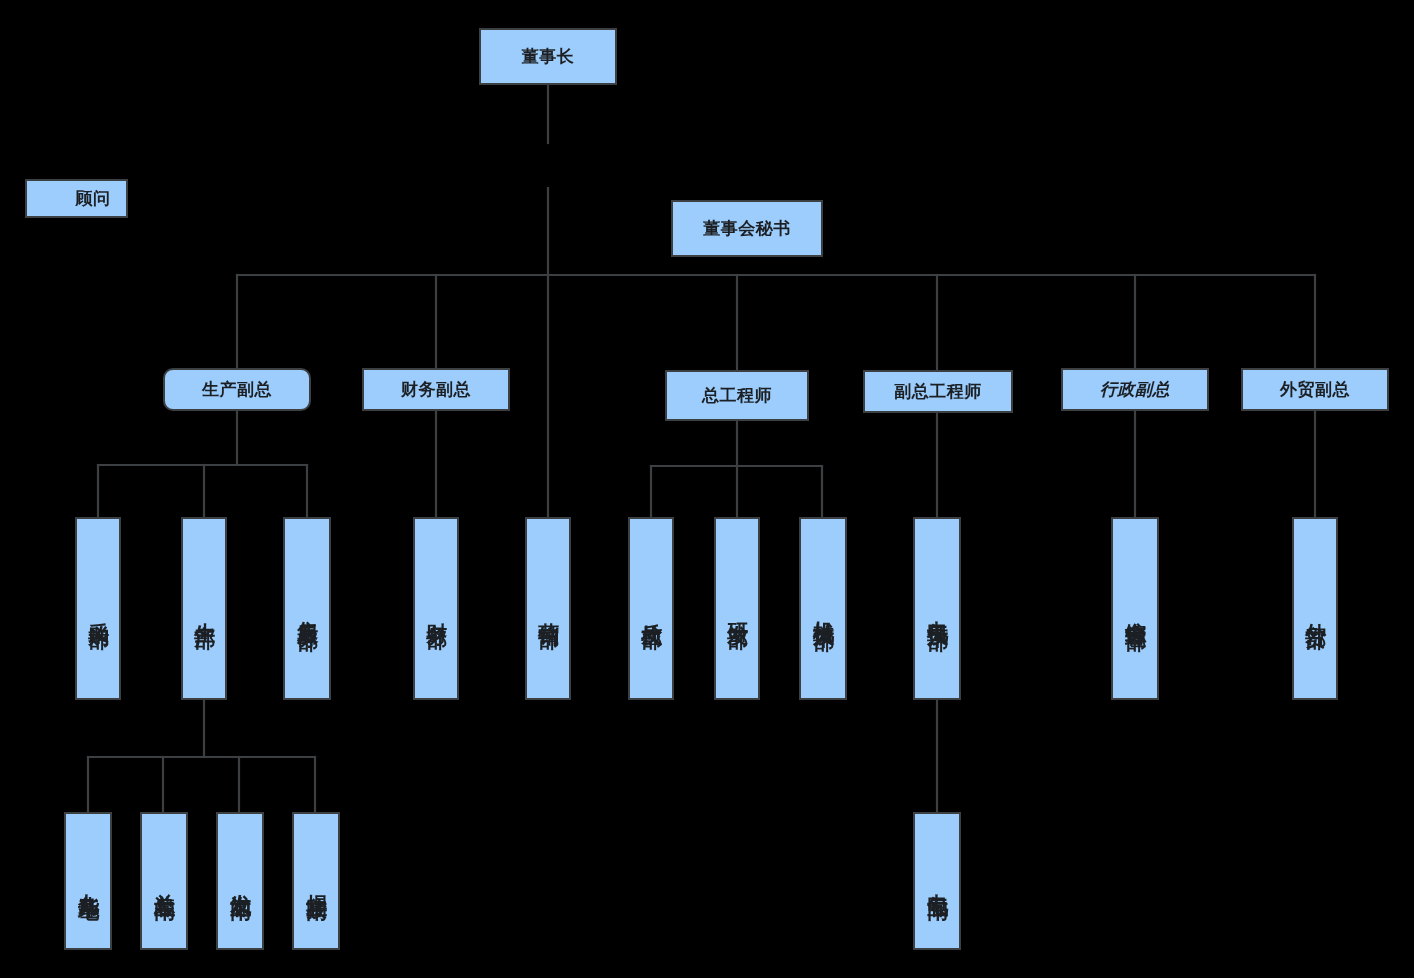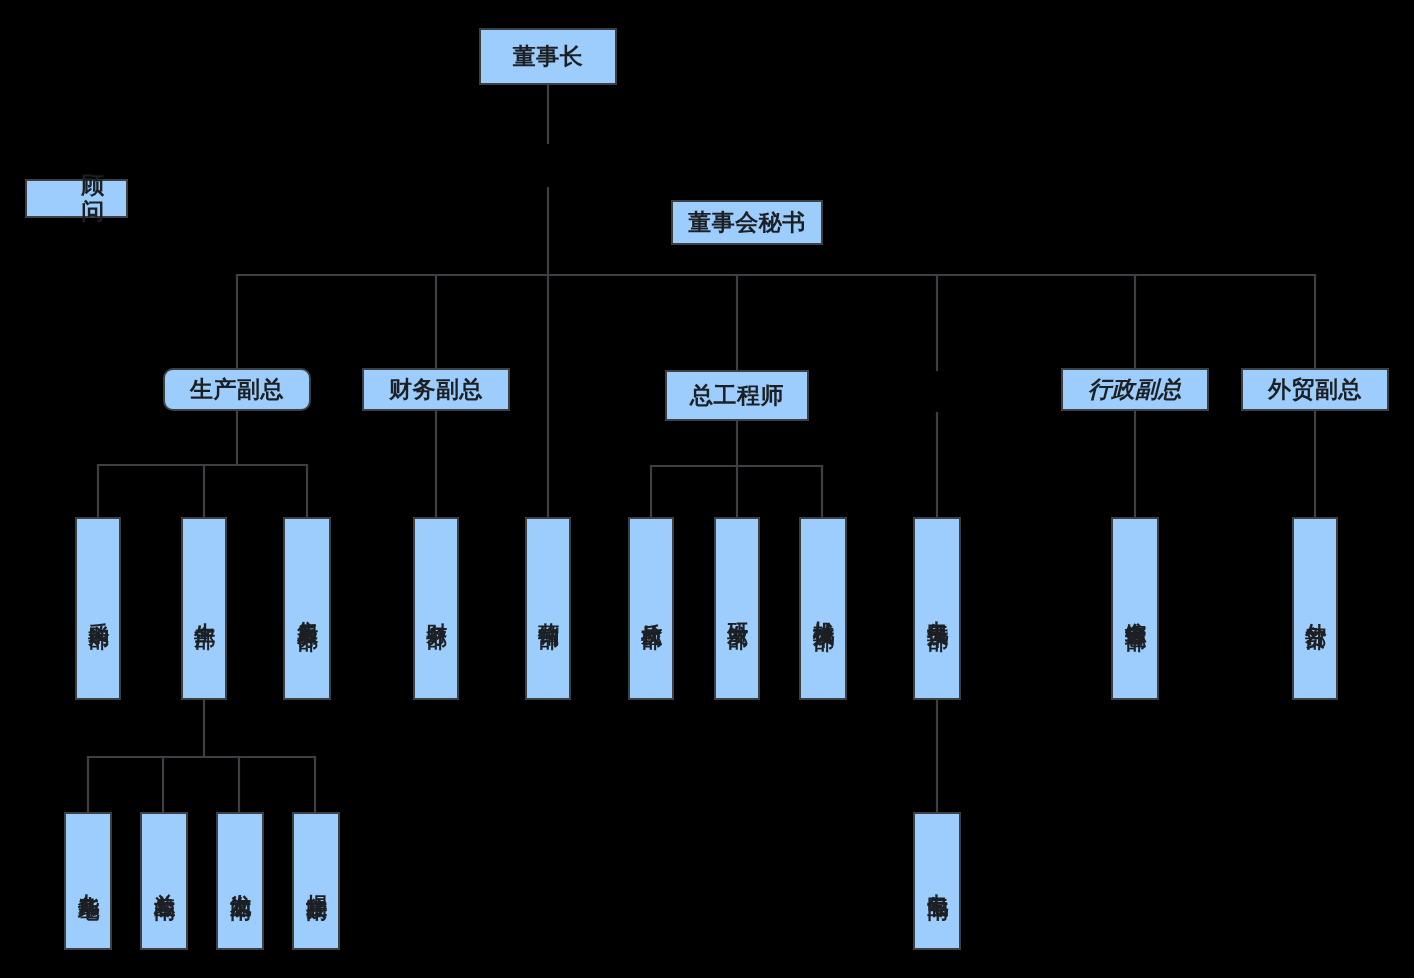--- a/index.html
+++ b/index.html
@@ -33,21 +33,21 @@
     border: 2px solid #3C4043;
     color: #1C2024;
     display: flex;
     align-items: center;
     justify-content: center;
     text-align: center;
     line-height: 1.12;
     z-index: 5;
   }
   .node.horiz {
-    font-size: 23px;
+    font-size: 17px;
     font-weight: 700;
     letter-spacing: 0.5px;
     padding: 0 10px;
   }
   .node.vert {
     font-size: 21px;
     font-weight: 700;
     writing-mode: vertical-rl;
     text-orientation: upright;
     letter-spacing: 2px;
@@ -109,40 +109,43 @@
 
       <path d="M937,700 L937,812"></path>
     </g>
   </svg>
 
   <div class="node horiz" style="left:479px; top:28px; width:138px; height:57px;">
     <span>董事长</span>
   </div>
 
 
-  <div class="node horiz" style="left:671px; top:200px; width:152px; height:45px;">
+  <div class="node horiz" style="left:671px; top:200px; width:152px; height:57px;">
     <span>董事会秘书</span>
   </div>
 
   <div class="node horiz" style="left:25px; top:179px; width:103px; height:39px;padding-left:43px;">
     <span>顾问</span>
   </div>
 
   <div class="node horiz" style="left:163px; top:368px; width:148px; height:43px;border-radius:10px;">
     <span>生产副总</span>
   </div>
 
   <div class="node horiz" style="left:362px; top:368px; width:148px; height:43px;">
     <span>财务副总</span>
   </div>
 
   <div class="node horiz" style="left:665px; top:370px; width:144px; height:51px;">
     <span>总工程师</span>
   </div>
 
+  <div class="node horiz" style="left:863px; top:370px; width:150px; height:43px;">
+    <span>副总工程师</span>
+  </div>
 
   <div class="node horiz" style="left:1061px; top:368px; width:148px; height:43px;font-style:italic;">
     <span>行政副总</span>
   </div>
 
   <div class="node horiz" style="left:1241px; top:368px; width:148px; height:43px;">
     <span>外贸副总</span>
   </div>
 
   <div class="node vert" style="left:75px; top:517px; width:46px; height:183px;">

